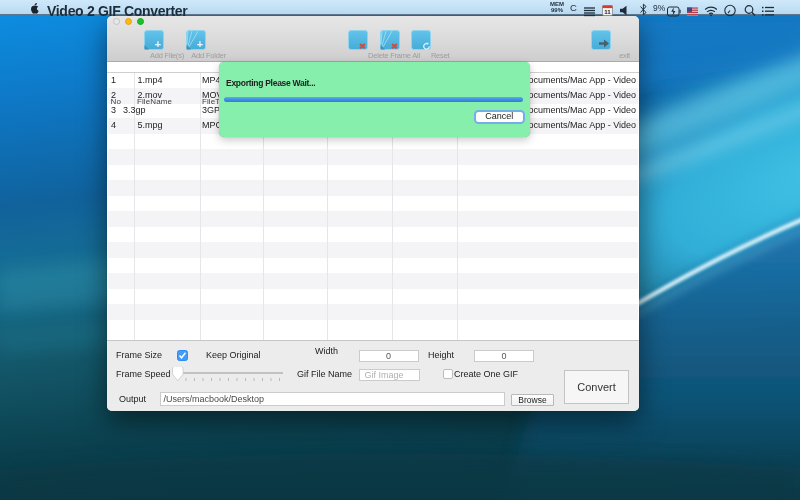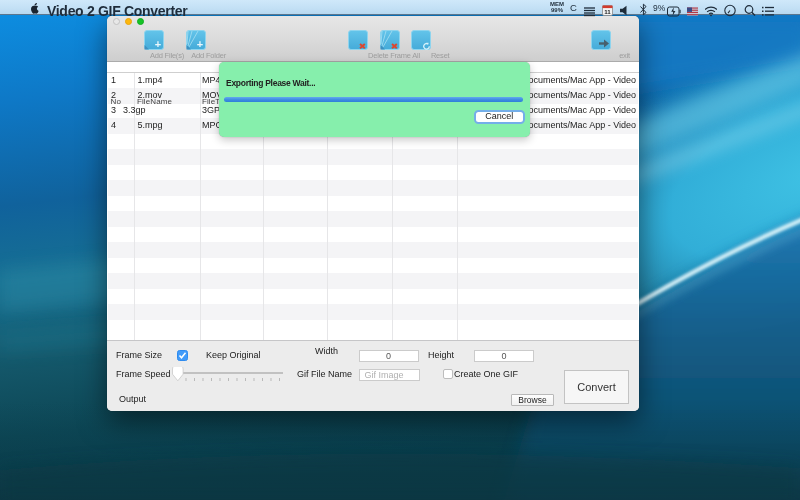--- a/index.html
+++ b/index.html
@@ -239,20 +239,21 @@
             <line x1="110.5" y1="11" x2="110.5" y2="14"></line>
       </g>
       <path d="M3.5 2 a5.3 5.3 0 0 1 10.6 0 l0 5.2 L8.8 13.8 L3.5 7.2 Z" fill="#fff" stroke="#c9c9c9" stroke-width="0.8"></path>
     </svg>
     <div class="lbl" style="left:190px;top:27px">Gif File Name</div>
     <div class="inp" style="left:251.5px;top:26.5px;width:61px;height:12.5px;font-size:9px;line-height:11px;color:#b0b0b0;padding-left:5px">Gif Image</div>
     <div class="inp" style="left:336px;top:26.5px;width:10px;height:10px;border-radius:2px;border-color:#bdbdbd"></div>
     <div class="lbl" style="left:347px;top:27px">Create One GIF</div>
 
     <div class="lbl" style="left:12px;top:52px">Output</div>
+    <div class="inp" style="left:52.5px;top:50px;width:345px;height:13.5px;font-size:9px;line-height:12.5px;color:#4a4a4a;padding-left:3px">/Users/macbook/Desktop</div>
     <div id="browse">Browse</div>
     <div id="convert">Convert</div>
   </div>
 </div>
 
 <div id="dialog">
   <div id="dlgText">Exporting Please Wait...</div>
   <div id="dlgBar"></div>
   <div id="dlgCancel">Cancel</div>
 </div>

